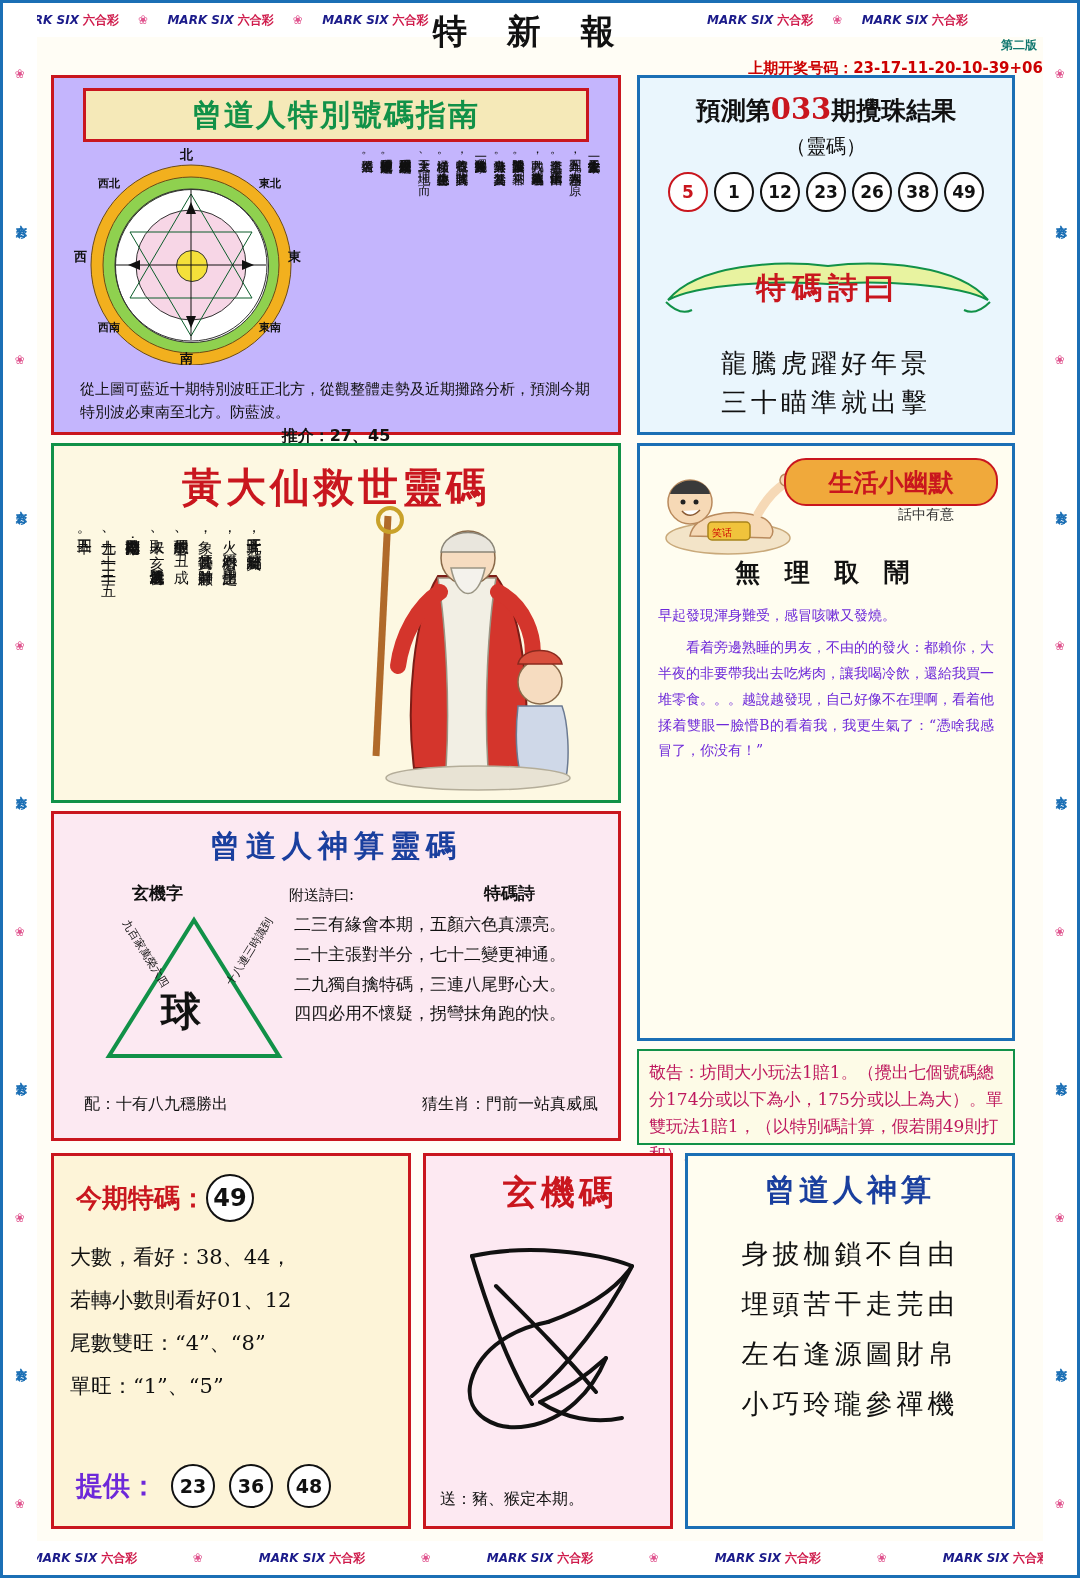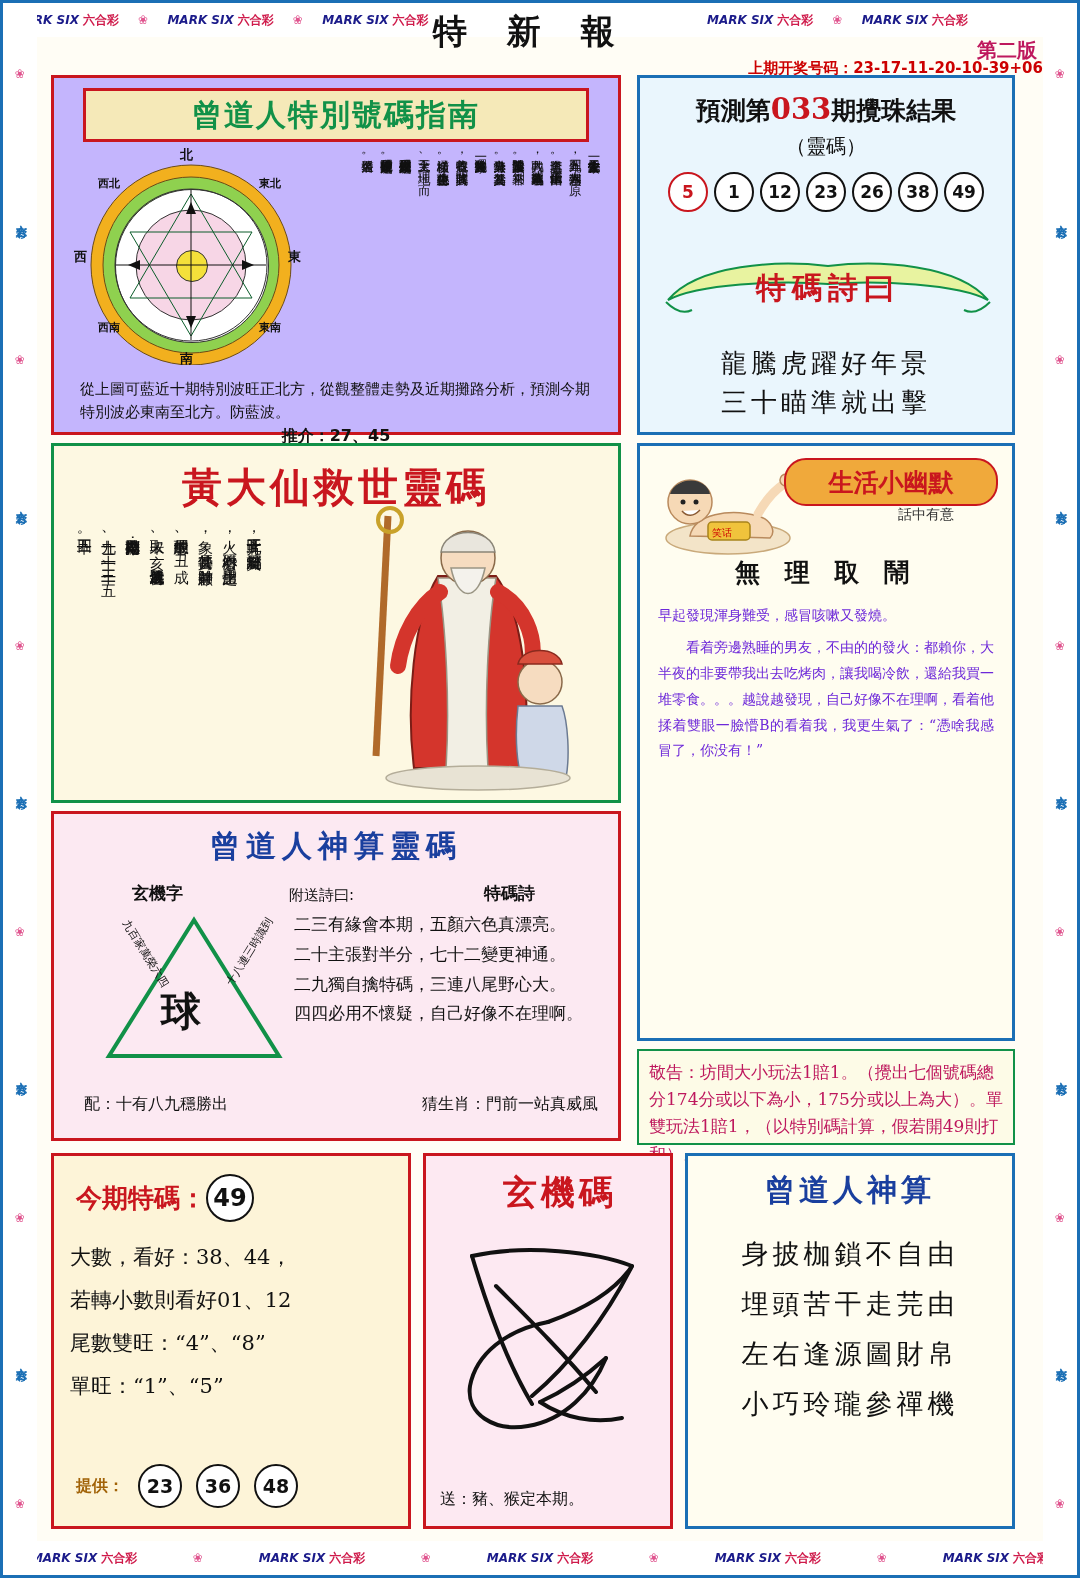--- a/index.html
+++ b/index.html
@@ -47,21 +47,21 @@
   .mark-item{display:inline-flex;align-items:center;gap:4px;}
   .mark-item .ms{color:#1b1b8a;font-style:italic;}
   .mark-item .cn{color:#cf1b4b;font-weight:bold;}
   .masthead{
     position:absolute;left:430px;top:6px;
     font-size:34px;font-weight:bold;letter-spacing:14px;
     color:#111;font-family:"DejaVu Serif","Liberation Serif",serif;
   }
   .edition{
     position:absolute;right:40px;top:34px;
-    color:#be185d;font-size:20px;font-weight:bold;
+    color:#0f766e;font-size:12px;font-weight:bold;
   }
   .lastdraw{
     position:absolute;right:34px;top:56px;width:380px;
     text-align:right;color:#c00;font-size:15px;font-weight:bold;
   }
 
   
   .box{position:absolute;box-sizing:border-box;}
 
   
@@ -271,21 +271,21 @@
     font-size:24px;font-weight:bold;color:#111;
   }
   #boxG .rows{
     margin:14px 16px 0;font-size:21px;line-height:2.05;color:#111;
     font-family:"DejaVu Serif","Liberation Serif",serif;
   }
   #boxG .provide{
     position:absolute;left:22px;bottom:18px;right:16px;
     display:flex;align-items:center;gap:14px;
   }
-  #boxG .provide .lbl{font-size:16px;font-weight:bold;color:#a16207;
+  #boxG .provide .lbl{font-size:27px;font-weight:bold;color:#6d28d9;
     font-family:"DejaVu Serif","Liberation Serif",serif;}
   .smallball{
     width:40px;height:40px;border-radius:50%;border:2px solid #111;
     background:#fff;display:flex;align-items:center;justify-content:center;
     font-size:19px;font-weight:bold;color:#111;
   }
 
   
   #boxH{
     left:420px;top:1150px;width:250px;height:376px;
@@ -554,21 +554,21 @@
       </svg>
       <span class="qiu">球</span>
       <span class="tri-side" style="left:8px;top:40px;transform:rotate(58deg);">九百家萬榮六四</span>
       <span class="tri-side" style="left:112px;top:38px;transform:rotate(-58deg);">十八連三時識到</span>
     </div>
 
     <div class="poems">
       <div>二三有緣會本期，五顏六色真漂亮。</div>
       <div>二十主張對半分，七十二變更神通。</div>
       <div>二九獨自擒特碼，三連八尾野心大。</div>
-      <div>四四必用不懷疑，自己好像不在理啊。</div>
+      <div>四四必用不懷疑，拐彎抹角跑的快。</div>
     </div>
 
     <div class="bottom">
       <span>配：十有八九穩勝出</span>
       <span>猜生肖：門前一站真威風</span>
     </div>
   </div>
 
   <div class="box" id="boxE">
     <div class="humor-head">

